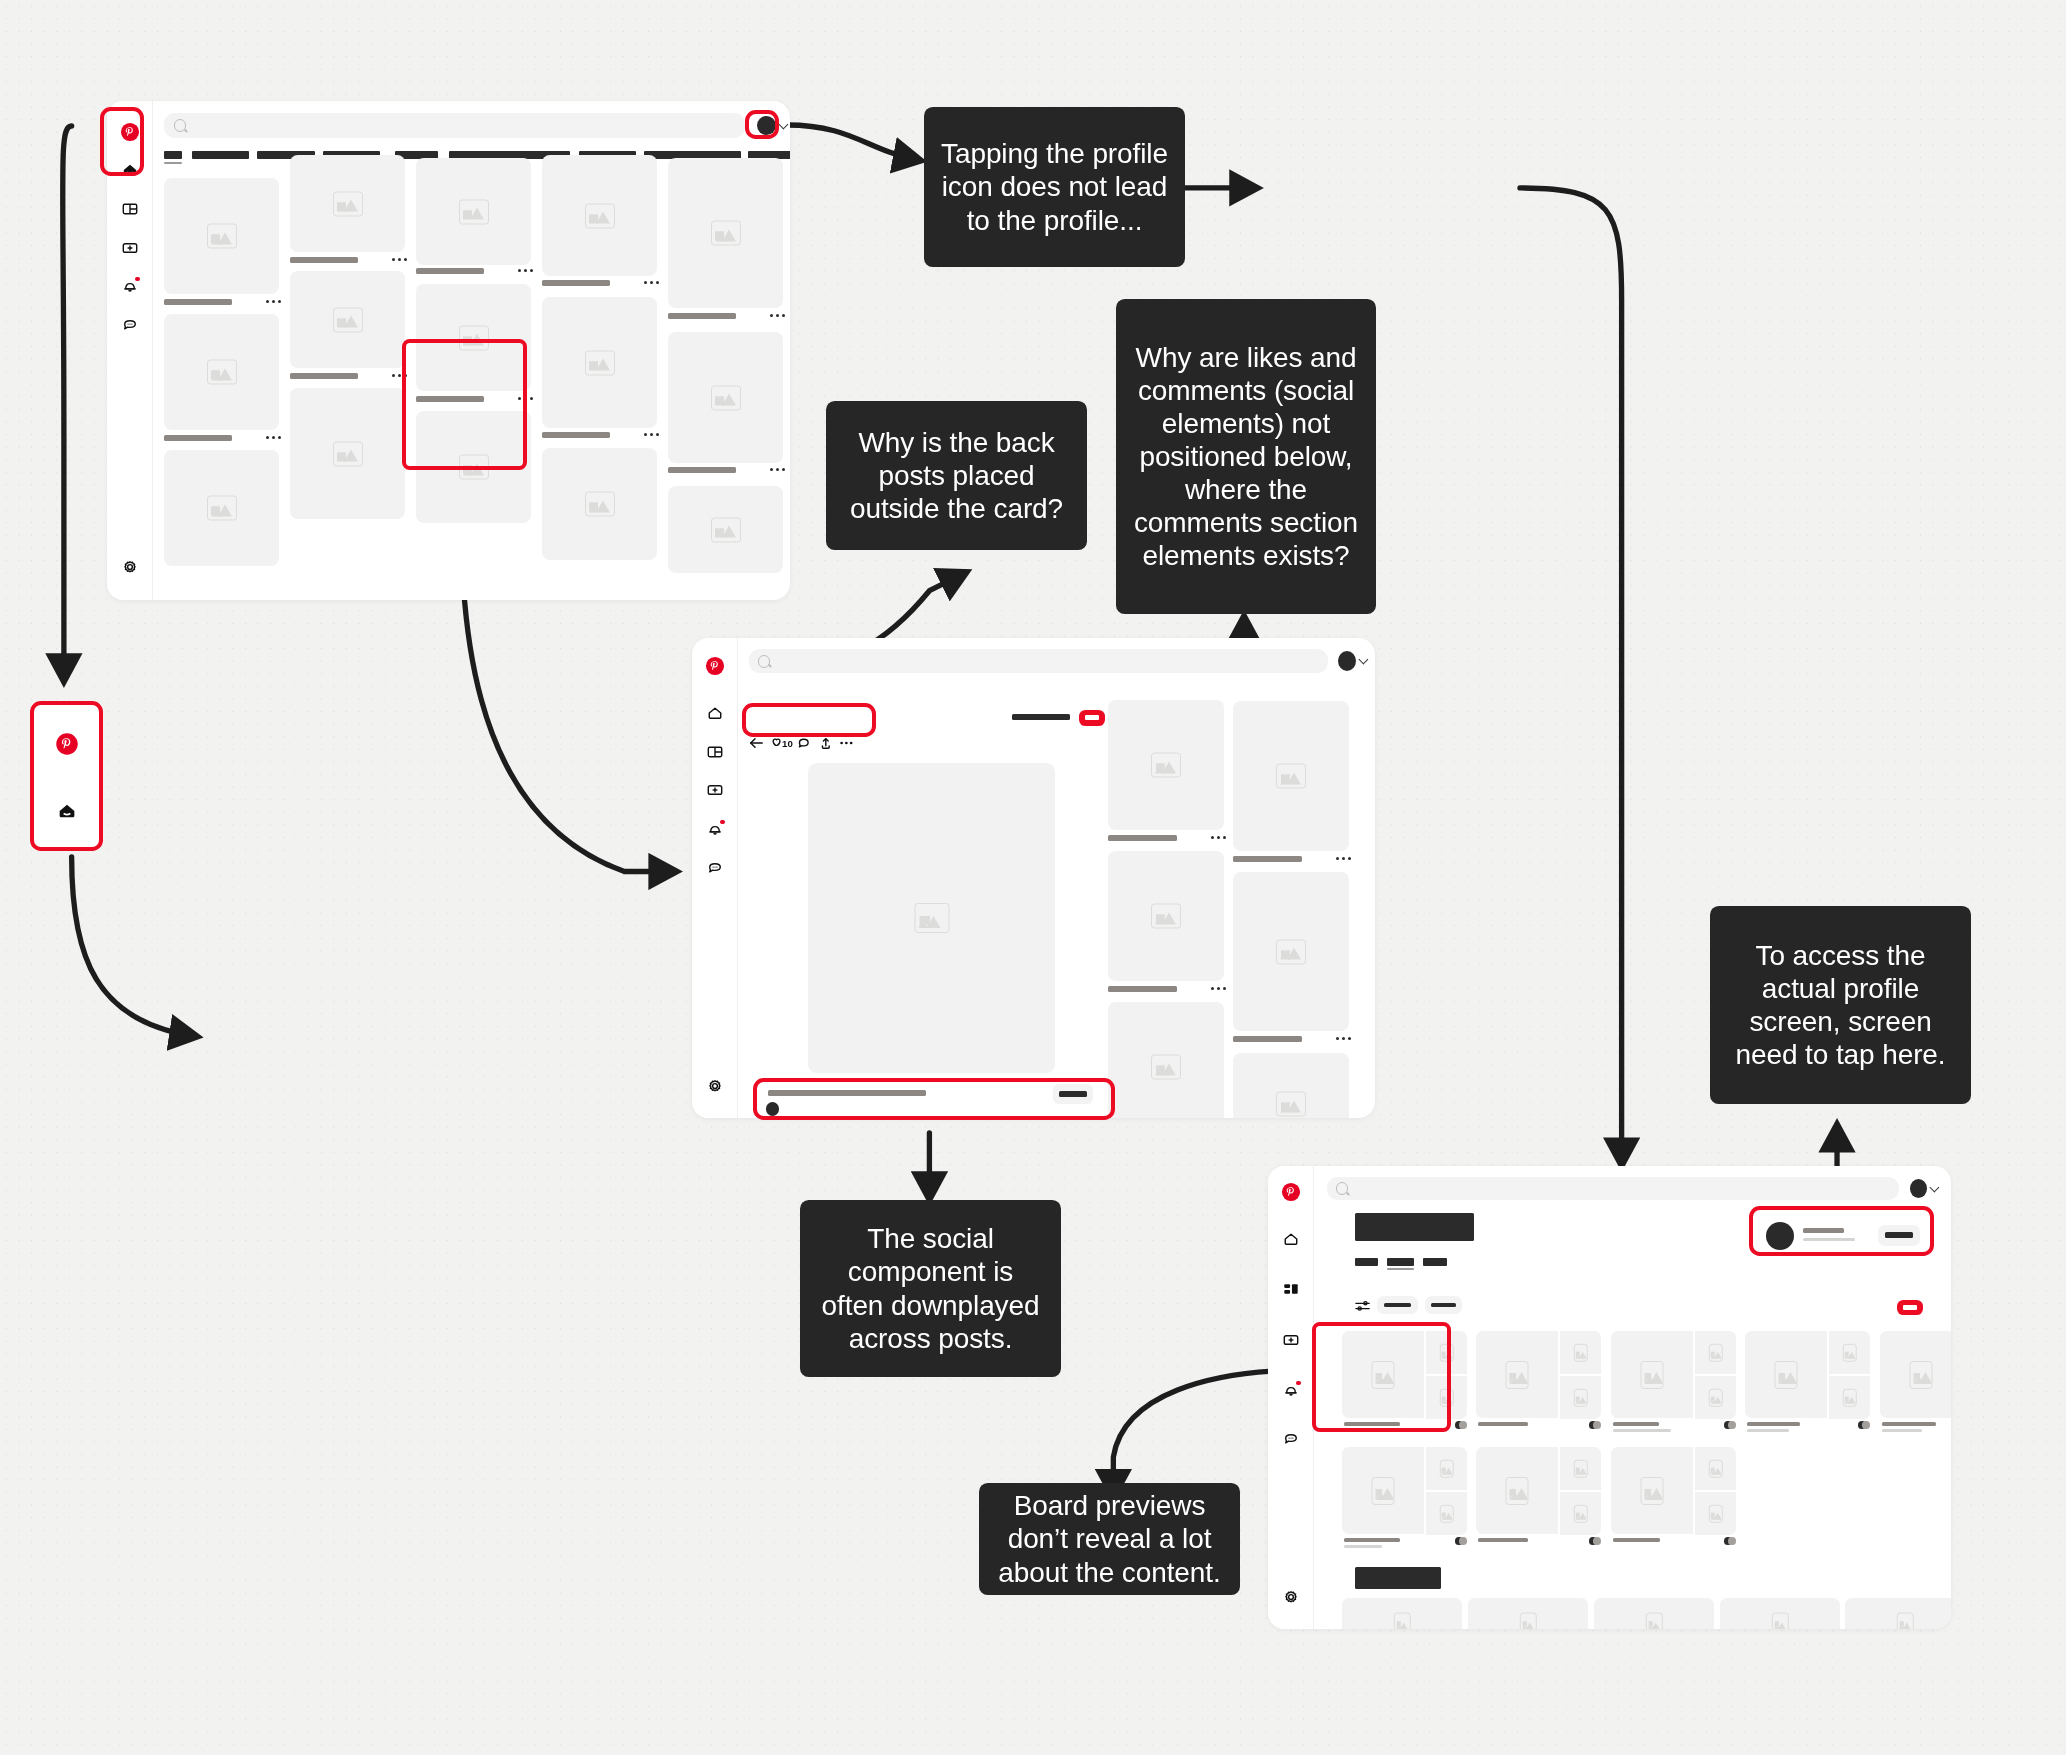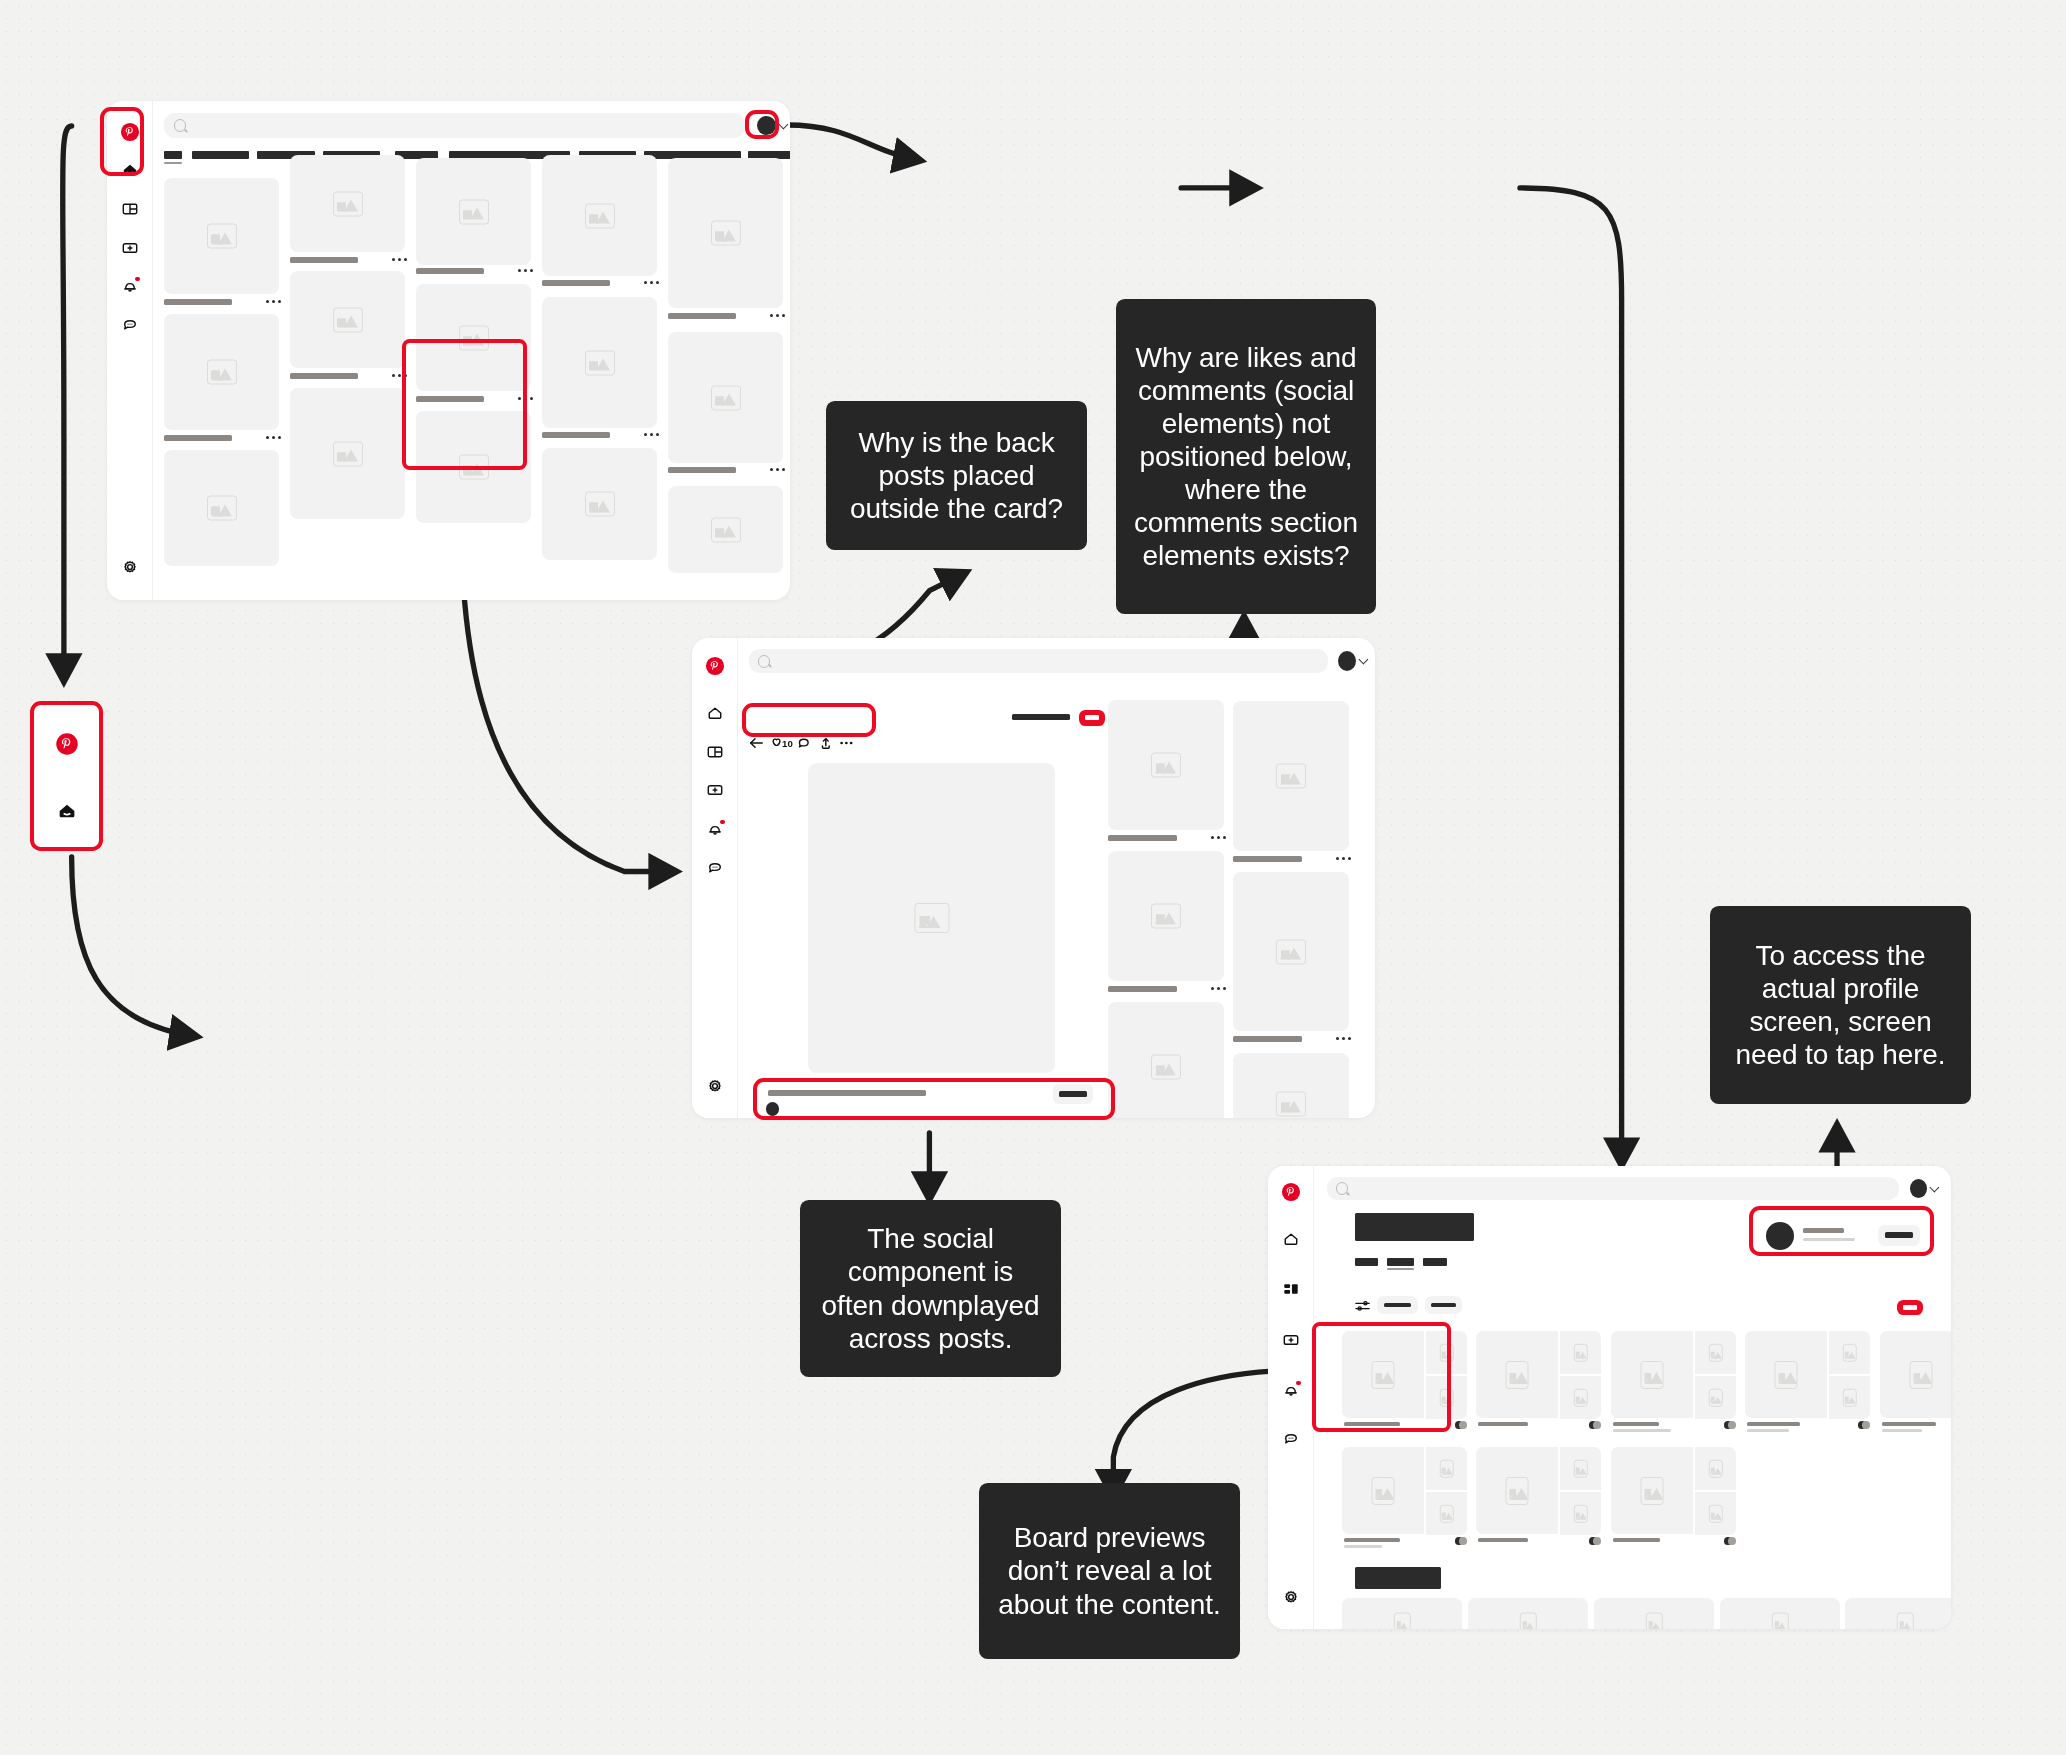--- a/index.html
+++ b/index.html
@@ -892,30 +892,33 @@
             <b class="tri1" style="border-left-width:2.9px;border-right-width:2.9px;border-bottom-width:4.8px;"></b>
             <b class="tri2" style="border-left-width:4.4px;border-right-width:4.4px;border-bottom-width:7.3px;"></b>
           </div>
         </div>
     </div>
   </div>
 
   <div class="ring r2" style="left:1749px;top:1206px;width:185px;height:50px;"></div>
   <div class="ring" style="left:1312px;top:1322px;width:139px;height:110px;"></div>
 
+  <div class="note" style="left:924px;top:107px;width:261px;height:160px;">
+    <span>Tapping the profile icon does not lead to the profile...</span>
+  </div>
   <div class="note" style="left:826px;top:401px;width:261px;height:149px;">
     <span>Why is the back posts placed outside the card?</span>
   </div>
   <div class="note" style="left:1116px;top:299px;width:260px;height:315px;">
     <span>Why are likes and comments (social elements) not positioned below, where the comments section elements exists?</span>
   </div>
   <div class="note" style="left:800px;top:1200px;width:261px;height:177px;">
     <span>The social component is often downplayed across posts.</span>
   </div>
-  <div class="note" style="left:979px;top:1483px;width:261px;height:176px;">
+  <div class="note" style="left:979px;top:1483px;width:261px;height:112px;">
     <span>Board previews don’t reveal a lot about the content.</span>
   </div>
   <div class="note" style="left:1710px;top:906px;width:261px;height:198px;">
     <span>To access the actual profile screen, screen need to tap here.</span>
   </div>
 
 </div>
 
 
 </body></html>

